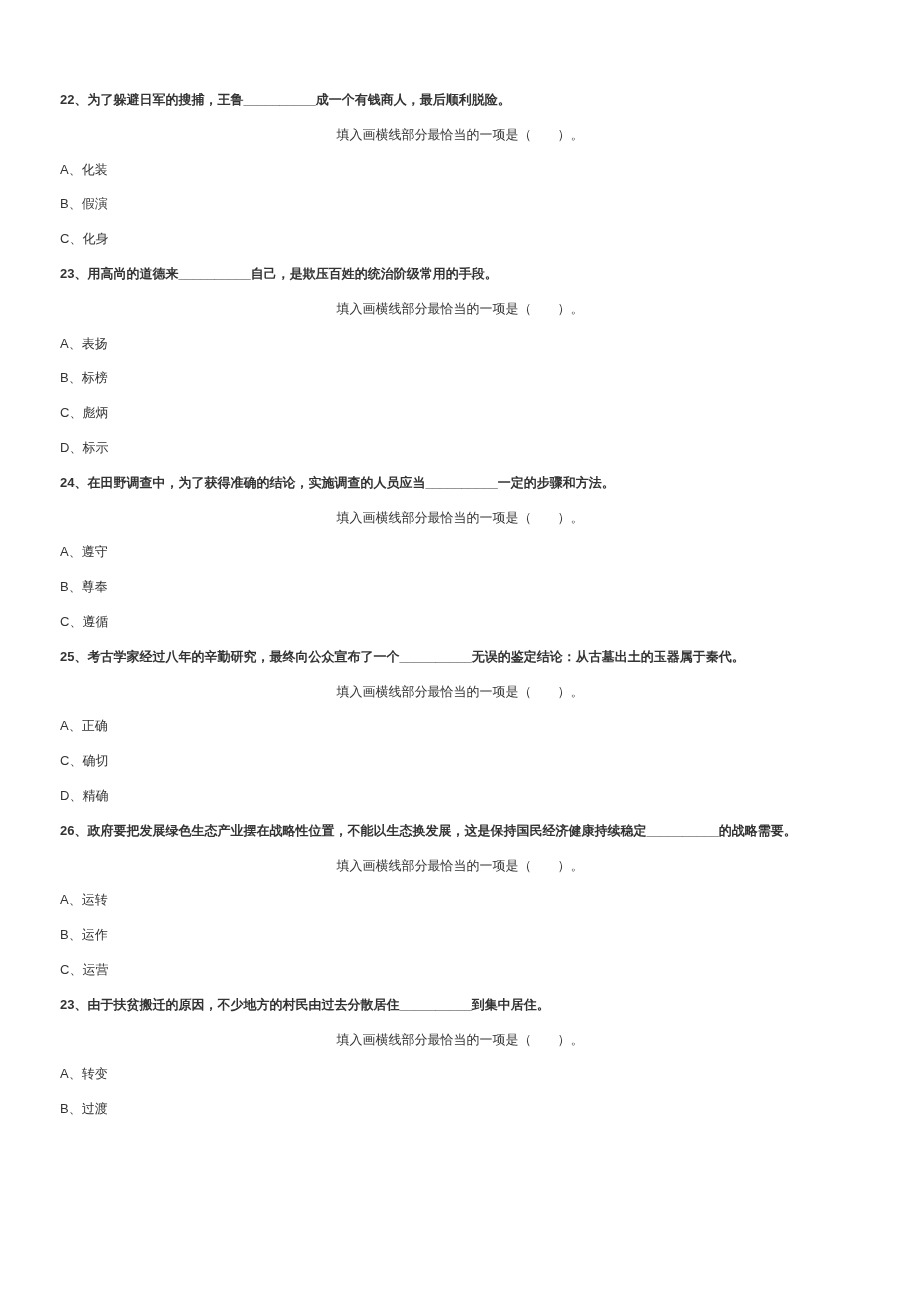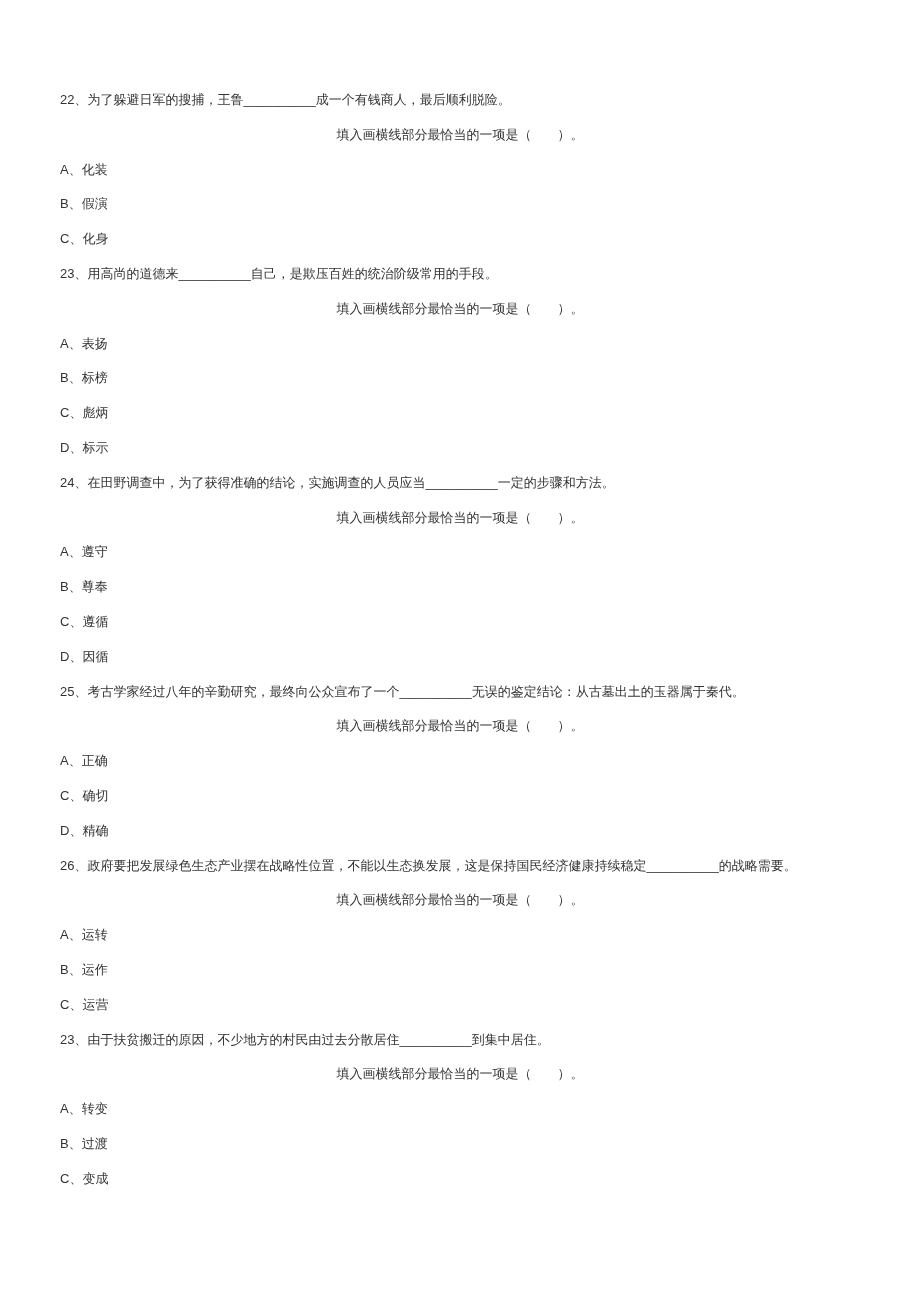--- a/index.html
+++ b/index.html
@@ -11,20 +11,21 @@
       font-family: "Microsoft YaHei", "SimSun", Arial, sans-serif;
       font-size: 13px;
       color: #333;
       background: #fff;
       padding: 90px 60px 50px 60px;
       line-height: 1.6;
       width: 920px;
     }
     .question-text {
       margin-bottom: 14px;
+      font-weight: bold;
     }
     .prompt-text {
       margin-bottom: 14px;
       text-align: center;
     }
     .option {
       margin-bottom: 14px;
     }
   </style>
 </head>
@@ -40,29 +41,27 @@
     <div class="prompt-text">填入画横线部分最恰当的一项是（　　）。</div>
     <div class="option">A、表扬</div>
     <div class="option">B、标榜</div>
     <div class="option">C、彪炳</div>
     <div class="option">D、标示</div>
     <div class="question-text">24、在田野调查中，为了获得准确的结论，实施调查的人员应当__________一定的步骤和方法。</div>
     <div class="prompt-text">填入画横线部分最恰当的一项是（　　）。</div>
     <div class="option">A、遵守</div>
     <div class="option">B、尊奉</div>
     <div class="option">C、遵循</div>
-    <div class="option">D、因循</div>
     <div class="question-text">25、考古学家经过八年的辛勤研究，最终向公众宣布了一个__________无误的鉴定结论：从古墓出土的玉器属于秦代。</div>
     <div class="prompt-text">填入画横线部分最恰当的一项是（　　）。</div>
     <div class="option">A、正确</div>
     <div class="option">C、确切</div>
     <div class="option">D、精确</div>
     <div class="question-text">26、政府要把发展绿色生态产业摆在战略性位置，不能以生态换发展，这是保持国民经济健康持续稳定__________的战略需要。</div>
     <div class="prompt-text">填入画横线部分最恰当的一项是（　　）。</div>
     <div class="option">A、运转</div>
     <div class="option">B、运作</div>
     <div class="option">C、运营</div>
     <div class="question-text">23、由于扶贫搬迁的原因，不少地方的村民由过去分散居住__________到集中居住。</div>
     <div class="prompt-text">填入画横线部分最恰当的一项是（　　）。</div>
     <div class="option">A、转变</div>
     <div class="option">B、过渡</div>
-    <div class="option">C、变成</div>
   </div>
 
 </body></html>

